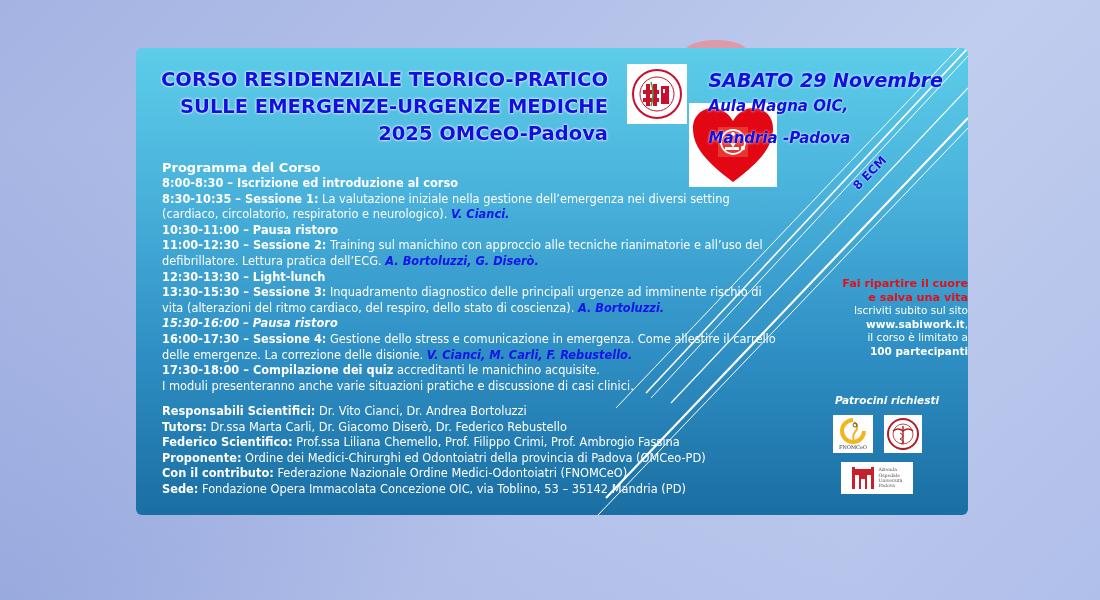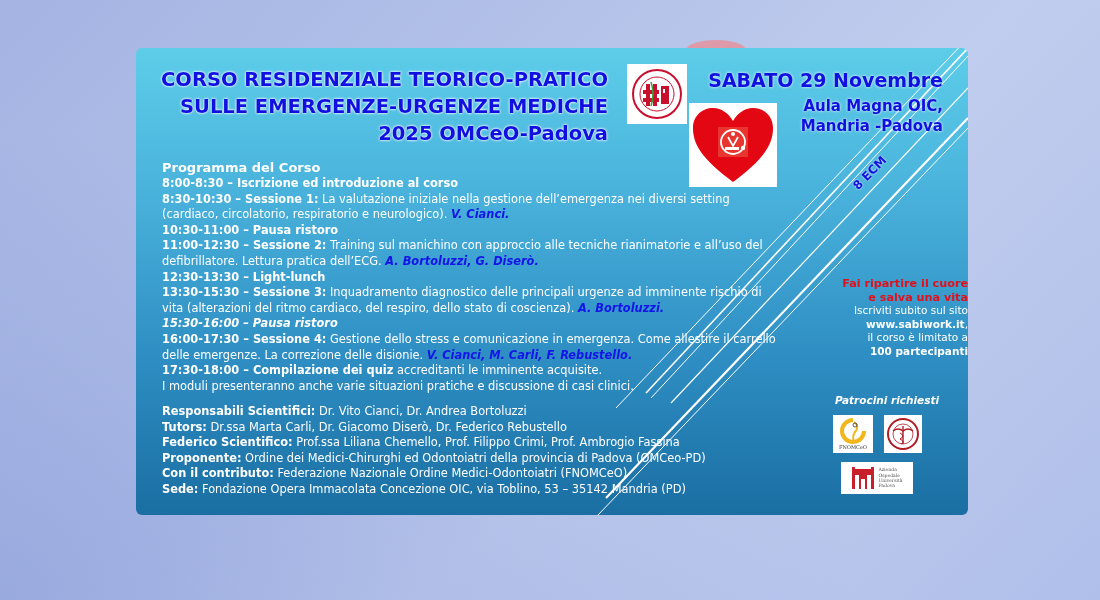--- a/index.html
+++ b/index.html
@@ -31,22 +31,23 @@
     }
     .logo-omceo {
       position: absolute; left: 491px; top: 16px; width: 60px; height: 60px;
       background: #fff; display: flex; align-items: center; justify-content: center;
     }
     .logo-heart {
       position: absolute; left: 553px; top: 55px; width: 88px; height: 84px;
       background: #fff; display: flex; align-items: center; justify-content: center;
     }
     .date-block {
-      position: absolute; right: 25px; top: 20px; text-align: right; color: #1010e0; font-weight: bold;
+      position: absolute; right: 25px; top: 20px; color: #1010e0; font-weight: bold;
       text-shadow: 0 0 3px #fff;
+      font-style: italic;
     }
     .date-main { font-size: 19px; line-height: 24px; }
     .date-sub { font-size: 15px; line-height: 20px; margin-top: 4px; }
     .ecm {
       position: absolute; left: 713px; top: 118px; color: #1010e0; font-weight: bold; font-size: 12px;
       transform: rotate(-45deg); text-shadow: 0 0 2px #fff; white-space: nowrap;
     }
     .program {
       position: absolute; left: 26px; top: 112px; width: 620px; color: #fff;
       font-size: 11.4px; line-height: 15.6px;
@@ -124,54 +125,54 @@
       <circle cx="42" cy="28" r="2" fill="#fff"></circle>
       <path d="M37 31 L42 40 L47 31" stroke="#fff" stroke-width="1.8" fill="none"></path>
       <rect x="34" y="41" width="14" height="3" fill="#fff"></rect>
       <circle cx="52" cy="42" r="2.2" fill="#fff"></circle>
     </svg>
   </div>
 
   <div class="date-block">
     <div class="date-main">SABATO 29 Novembre</div>
     <div class="date-sub">Aula Magna OIC,</div>
-    <div class="date-sub" style="margin-top:0">Mandria -Padova</div>
+    <div class="date-sub" style="margin-top:12px">Mandria -Padova</div>
   </div>
 
   <div class="ecm">8 ECM</div>
 
   <div class="program">
     <div class="heading">Programma del Corso</div>
 
     <div>
       <span class="b">8:00-8:30  – Iscrizione ed introduzione al corso</span>
     </div>
     <div>
-      <span class="b">8:30-10:30 – </span><span class="b">Sessione 1:</span><span> La valutazione iniziale nella gestione dell’emergenza nei diversi setting (cardiaco, circolatorio, respiratorio e neurologico). </span><span class="author">V. Cianci.</span>
+      <span class="b">8:30-10:35 – </span><span class="b">Sessione 1:</span><span> La valutazione iniziale nella gestione dell’emergenza nei diversi setting (cardiaco, circolatorio, respiratorio e neurologico). </span><span class="author">V. Cianci.</span>
     </div>
     <div>
       <span class="b">10:30-11:00 – Pausa ristoro</span>
     </div>
     <div>
       <span class="b">11:00-12:30 – </span><span class="b">Sessione 2:</span><span> Training sul manichino con approccio alle tecniche rianimatorie e all’uso del defibrillatore. Lettura pratica dell’ECG. </span><span class="author">A. Bortoluzzi, G. Diserò.</span>
     </div>
     <div>
       <span class="b">12:30-13:30 – Light-lunch</span>
     </div>
     <div>
       <span class="b">13:30-15:30 – </span><span class="b">Sessione 3:</span><span> Inquadramento diagnostico delle principali urgenze ad imminente rischio di vita (alterazioni del ritmo cardiaco, del respiro, dello stato di coscienza). </span><span class="author">A. Bortoluzzi.</span>
     </div>
     <div>
       <span class="b it">15:30-16:00 – Pausa ristoro</span>
     </div>
     <div>
       <span class="b">16:00-17:30 – </span><span class="b">Sessione 4:</span><span> Gestione dello stress e comunicazione in emergenza. Come  allestire il carrello delle emergenze. La correzione delle disionie. </span><span class="author">V. Cianci, M. Carli, F. Rebustello.</span>
     </div>
     <div>
-      <span class="b">17:30-18:00 – </span><span class="b">Compilazione dei quiz</span><span> accreditanti le imminente acquisite.</span>
+      <span class="b">17:30-18:00 – </span><span class="b">Compilazione dei quiz</span><span> accreditanti le manichino acquisite.</span>
     </div>
     <div>I moduli presenteranno anche varie situazioni pratiche e discussione di casi clinici.</div>
   </div>
 
   <div class="credits">
     <div><span class="b">Responsabili Scientifici:</span><span> Dr. Vito Cianci, Dr. Andrea Bortoluzzi</span></div>
     <div><span class="b">Tutors:</span><span> Dr.ssa  Marta Carli, Dr. Giacomo Diserò, Dr. Federico Rebustello</span></div>
     <div><span class="b">Federico Scientifico:</span><span> Prof.ssa Liliana Chemello, Prof. Filippo Crimi, Prof. Ambrogio Fassina</span></div>
     <div><span class="b">Proponente:</span><span> Ordine dei Medici-Chirurghi ed Odontoiatri della provincia di Padova (OMCeo-PD)</span></div>
     <div><span class="b">Con il contributo:</span><span> Federazione Nazionale Ordine Medici-Odontoiatri (FNOMCeO)</span></div>

